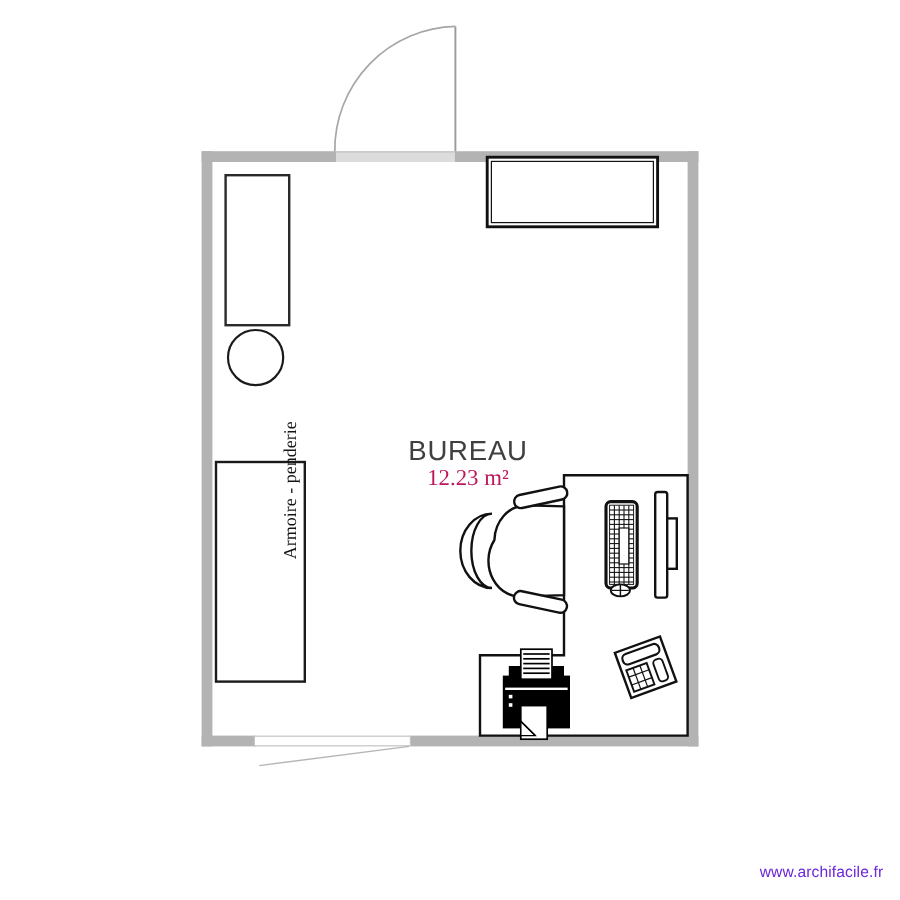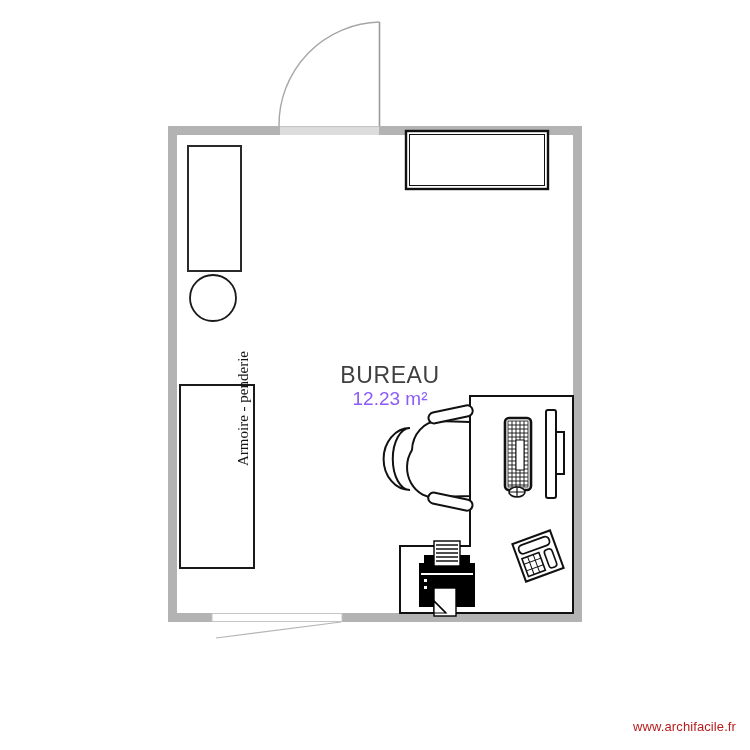--- a/index.html
+++ b/index.html
@@ -22,21 +22,21 @@
     top: 0;
     width: 750px;
     height: 750px;
   }
   .watermark {
     position: absolute;
     right: 14px;
     bottom: 16px;
     font-family: "Liberation Sans", sans-serif;
     font-size: 13px;
-    color: #b91c1c;
+    color: #6d28d9;
     letter-spacing: 0.1px;
     white-space: nowrap;
   }
   .room-title {
     position: absolute;
     left: 300px;
     top: 362px;
     width: 180px;
     text-align: center;
     font-family: "Liberation Sans", sans-serif;
@@ -44,23 +44,23 @@
     color: #404040;
     letter-spacing: 0.6px;
     white-space: nowrap;
   }
   .room-area {
     position: absolute;
     left: 300px;
     top: 388px;
     width: 180px;
     text-align: center;
-    font-family: Liberation Sans, sans-serif;
+    font-family: Liberation Serif, serif;
     font-size: 19px;
-    color: #8b5cf6;
+    color: #be185d;
     white-space: nowrap;
   }
   .wardrobe-label {
     position: absolute;
     left: 168px;
     top: 400px;
     width: 150px;
     text-align: center;
     transform: rotate(-90deg);
     transform-origin: 50% 50%;

